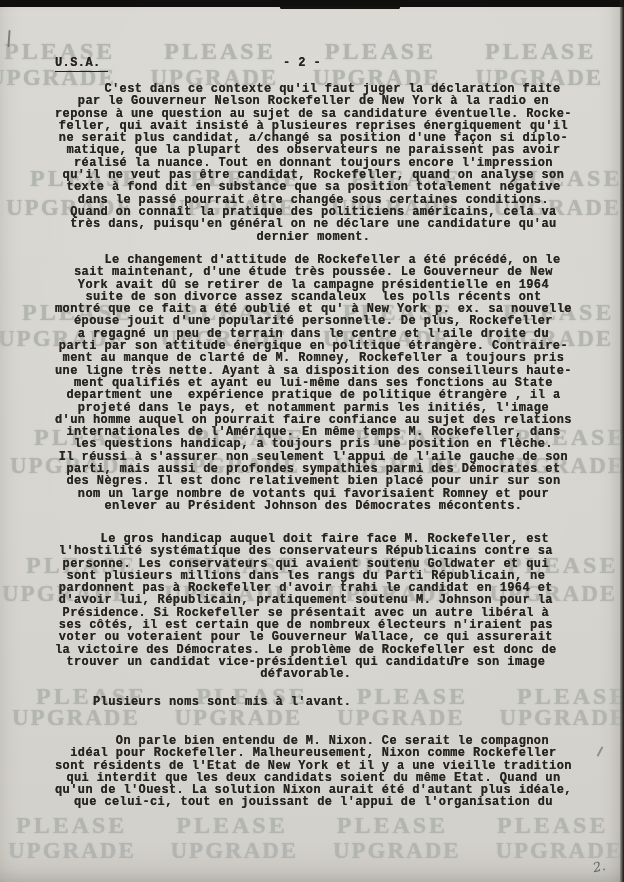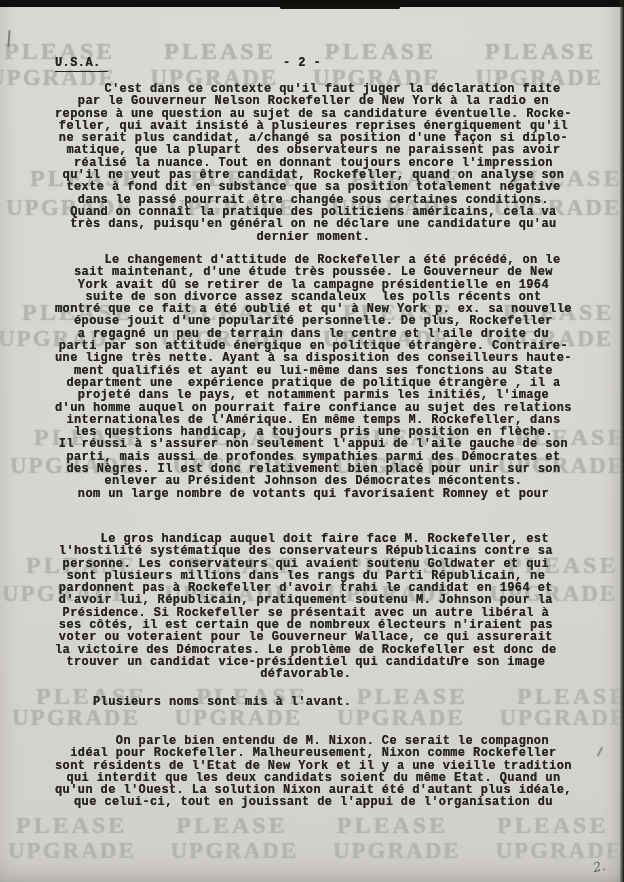--- a/index.html
+++ b/index.html
@@ -88,32 +88,33 @@
       </div>
       <div class="para" style="top: 254px;">
         <div class="line">     Le changement d'attitude de Rockefeller a été précédé, on le</div>
         <div class="line">sait maintenant, d'une étude très poussée. Le Gouverneur de New</div>
         <div class="line">York avait dû se retirer de la campagne présidentielle en 1964</div>
         <div class="line">suite de son divorce assez scandaleux  les polls récents ont</div>
         <div class="line">montré que ce fait a été oublié et qu' à New York p. ex. sa nouvelle</div>
         <div class="line">épouse jouit d'une popularité personnelle. De plus, Rockefeller</div>
         <div class="line">a regagné un peu de terrain dans le centre et l'aile droite du</div>
         <div class="line">parti par son attitude énergique en politique étrangère. Contraire-</div>
+        <div class="line">ment au manque de clarté de M. Romney, Rockefeller a toujours pris</div>
         <div class="line">une ligne très nette. Ayant à sa disposition des conseilleurs haute-</div>
         <div class="line">ment qualifiés et ayant eu lui-même dans ses fonctions au State</div>
         <div class="line">department une  expérience pratique de politique étrangère , il a</div>
         <div class="line">projeté dans le pays, et notamment parmis les initiés, l'image</div>
         <div class="line">d'un homme auquel on pourrait faire confiance au sujet des relations</div>
         <div class="line">internationales de l'Amérique. En même temps M. Rockefeller, dans</div>
         <div class="line">les questions handicap, a toujours pris une position en flèche.</div>
         <div class="line">Il réussi à s'assurer non seulement l'appui de l'aile gauche de son</div>
         <div class="line">parti, mais aussi de profondes sympathies parmi des Démocrates et</div>
         <div class="line">des Nègres. Il est donc relativement bien placé pour unir sur son</div>
+        <div class="line">nom un large nombre de votants qui favorisaient Romney et pour</div>
         <div class="line">enlever au Président Johnson des Démocrates mécontents.</div>
-        <div class="line">nom un large nombre de votants qui favorisaient Romney et pour</div>
       </div>
       <div class="para" style="top: 533px;">
         <div class="line">     Le gros handicap auquel doit faire face M. Rockefeller, est</div>
         <div class="line">l'hostilité systématique des conservateurs Républicains contre sa</div>
         <div class="line">personne. Les conservateurs qui avaient soutenu Goldwater et qui</div>
         <div class="line">sont plusieurs millions dans les rangs du Parti Républicain, ne</div>
         <div class="line">pardonnent pas à Rockefeller d'avoir trahi le candidat en 1964 et</div>
         <div class="line">d'avoir lui, Républicain, pratiquement soutenu M. Johnson pour la</div>
         <div class="line">Présidence. Si Rockefeller se présentait avec un autre libéral à</div>
         <div class="line">ses côtés, il est certain que de nombreux électeurs n'iraient pas</div>

